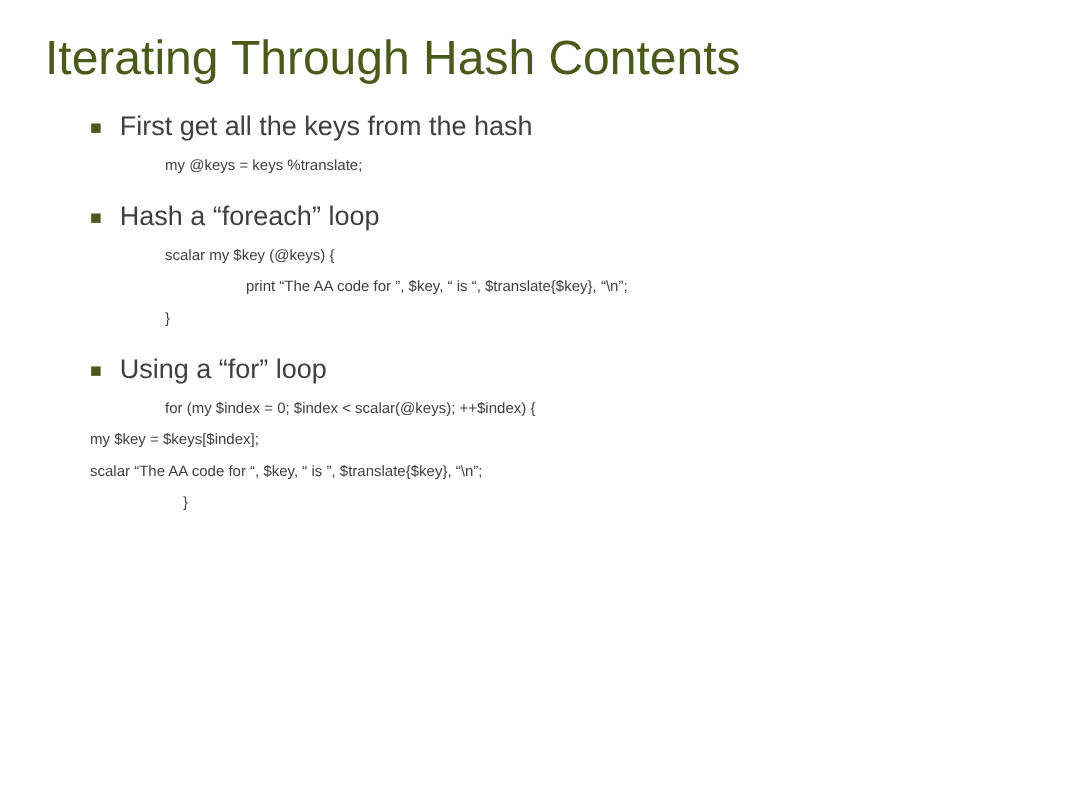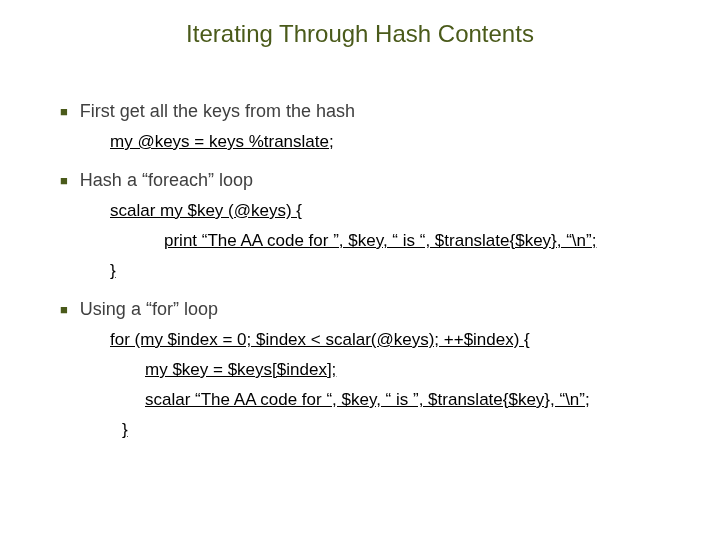--- a/index.html
+++ b/index.html
@@ -5,52 +5,50 @@
     * { margin: 0; padding: 0; box-sizing: border-box; }
     body {
       width: 720px;
       height: 540px;
       background: #ffffff;
       font-family: Arial, Helvetica, sans-serif;
       padding: 20px 30px 20px 60px;
       position: relative;
     }
     .title {
-      text-align: center;
-      font-size: 24px;
+      font-size: 32px;
       color: #4a5a1a;
       font-weight: normal;
-      margin-bottom: 53px;
+      margin-bottom: 17px;
       margin-left: -30px;
     }
     .bullet-item {
       display: flex;
       align-items: flex-start;
       margin-bottom: 10px;
     }
     .bullet {
       color: #4a5a1a;
       font-size: 13px;
       margin-right: 12px;
       margin-top: 3px;
     }
     .bullet-text {
       color: #404040;
       font-size: 18px;
     }
     .code {
       font-family: Arial, Helvetica, sans-serif;
-      font-size: 17px;
-      color: #000000;
+      font-size: 10px;
+      color: #404040;
       margin-bottom: 10px;
-      text-decoration: underline;
     }
     .indent-1 { margin-left: 50px; }
     .indent-2 { margin-left: 104px; }
-    .indent-3 { margin-left: 85px; }
+    .indent-3 { }
     .indent-4 { margin-left: 62px; }
     .section { margin-bottom: 18px; }
   </style>
 </head>
 <body>
 
 <h1 class="title">Iterating Through Hash Contents</h1>
 
 <div id="content">
     <div class="section">

